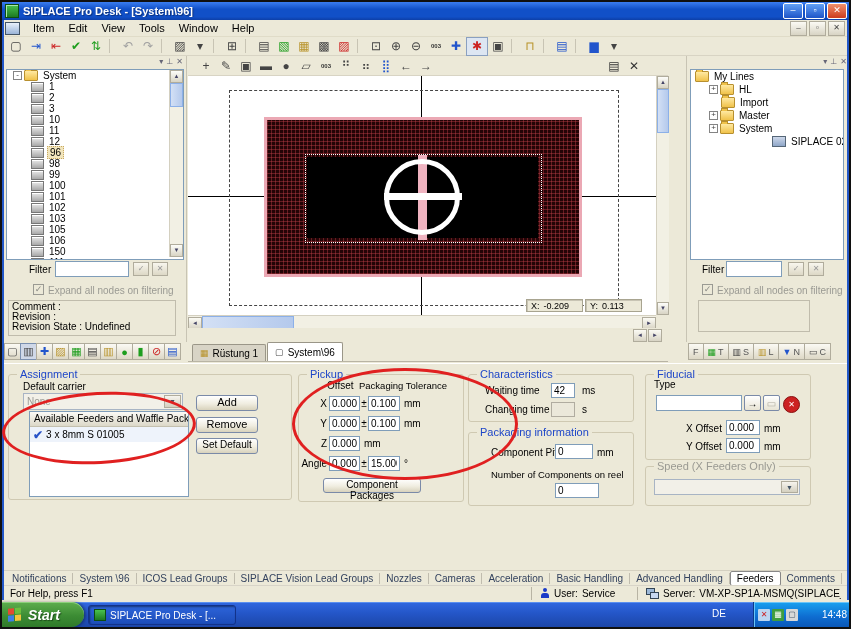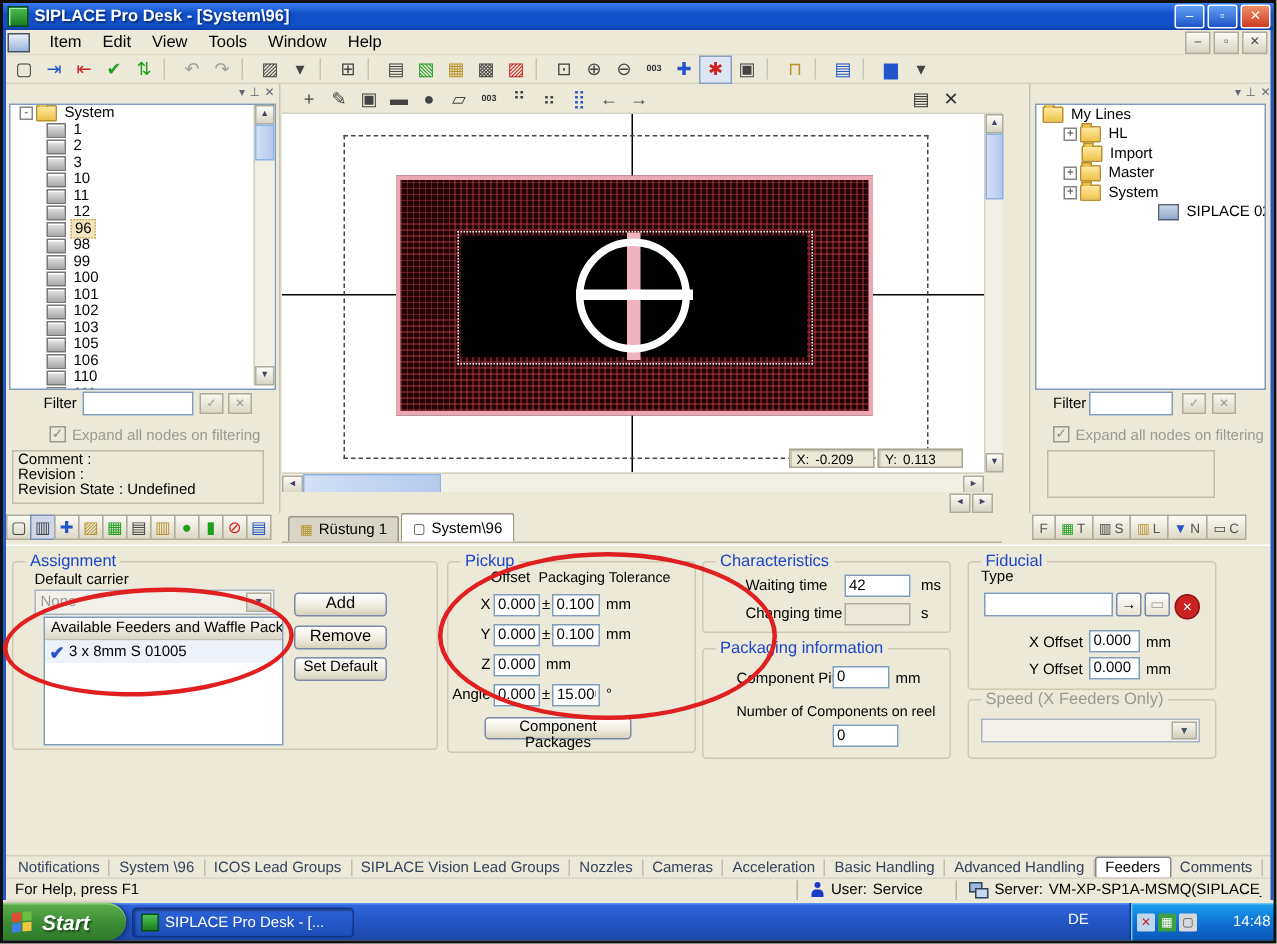--- a/index.html
+++ b/index.html
@@ -110,22 +110,22 @@
   .ahdr{height:15px;background:linear-gradient(#fbfaf6,#dcd8c8);border-bottom:1px solid #c4c0ae;font-size:10px;padding:1px 4px;box-sizing:border-box;white-space:nowrap;}
   .aitem{height:15px;font-size:10px;display:flex;align-items:center;background:#eef3fb;white-space:nowrap;}
   .chk{color:#2853c8;font-weight:bold;margin:0 3px;font-size:12px;}
   .prow{height:20px;display:flex;align-items:center;}
   .plab{width:26px;text-align:right;margin-right:2px;font-size:10px;flex:none;}
   .pin1{width:31px;flex:none;}
   .ppm{width:8px;text-align:center;font-size:10px;flex:none;}
   .pin2{width:32px;flex:none;}
   .punit{margin-left:4px;font-size:10px;}
   .crow{height:19px;display:flex;align-items:center;}
-  .clab{width:66px;margin-left:28px;font-size:10px;flex:none;}
-  .cin{width:44px;flex:none;}
+  .clab{width:66px;margin-left:16px;font-size:10px;flex:none;}
+  .cin{width:24px;flex:none;}
   .cunit{margin-left:7px;font-size:10px;}
   .fsq{width:17px;height:16px;box-sizing:border-box;border:1px solid #7a8aa8;border-radius:2px;
     background:linear-gradient(#ffffff,#e8e4d4);display:inline-flex;align-items:center;justify-content:center;font-size:10px;}
   .fsq.dis{color:#b0aca0;}
   .fdel{background:#cc2222;color:#fff;border-radius:50%;width:15px;height:15px;font-size:8px;display:inline-flex;align-items:center;justify-content:center;border:1px solid #881111;}
   .rede{position:absolute;border:3px solid #e02020;border-radius:50%;z-index:30;pointer-events:none;}
 
   
   .btabs{left:2px;top:570px;width:847px;height:15px;background:#ece9d8;border-top:1px solid #d4d0c0;display:flex;align-items:center;font-size:10px;color:#33425e;box-sizing:border-box;padding-left:4px;}
   .btab{padding:0 6px;border-right:1px solid #c0bcae;height:11px;line-height:11px;white-space:nowrap;}
@@ -324,21 +324,21 @@
 
       <div class="trow" style="padding-left: 24px;">
 
         <span class="tico module"></span>
         <span class="tlabel">106</span>
       </div>
 
       <div class="trow" style="padding-left: 24px;">
 
         <span class="tico module"></span>
-        <span class="tlabel">110</span>
+        <span class="tlabel">150</span>
       </div>
 
       <div class="trow" style="padding-left: 24px;">
 
         <span class="tico module"></span>
         <span class="tlabel">111</span>
       </div>
     </div>
   <div class="abs sbv" style="left:169px;top:70px;height:187px;">
     <div class="sbtn">▲</div>

